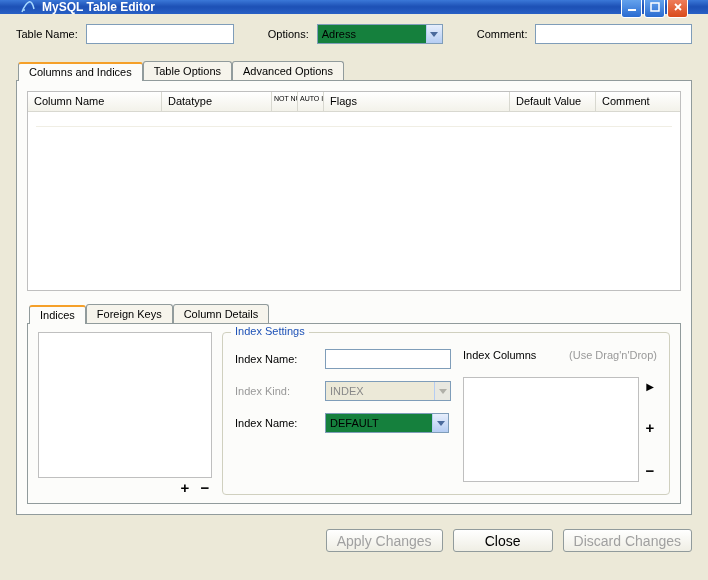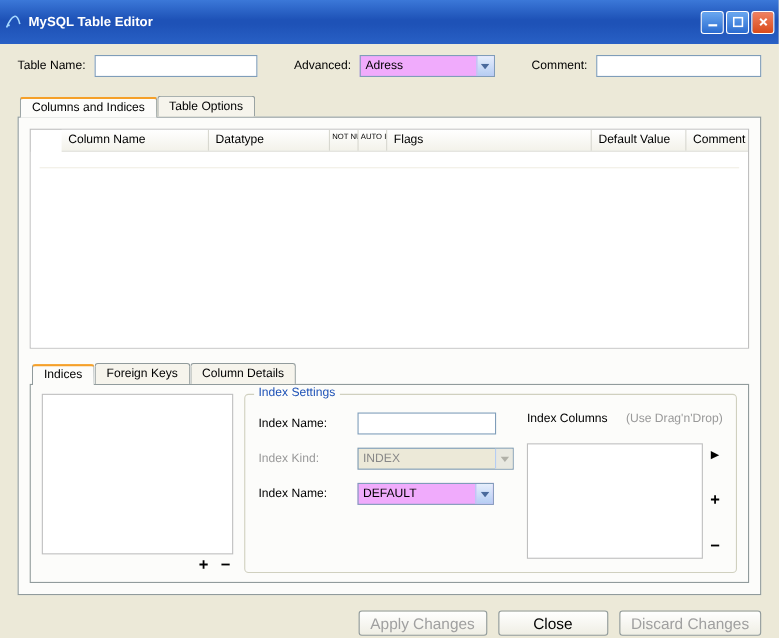--- a/index.html
+++ b/index.html
@@ -6,24 +6,24 @@
 body {
   font-family: Tahoma, Arial, sans-serif;
   font-size: 11px;
   background: #ece9d8;
   width: 708px;
   height: 580px;
   overflow: hidden;
 }
 .titlebar {
   background: linear-gradient(to bottom, #3b78d8 0%, #1e52b7 45%, #1e52b7 55%, #2860c5 100%);
-  height: 40px;
-  display: flex;
-  align-items: center;
-  padding: 0 4px;
+  height: 14px;
+  display: flex;
+  align-items: center;
+  padding: 0 20px;
   color: #fff;
 }
 .titlebar .app-icon {
   width: 16px; height: 16px;
   margin-right: 6px;
   display: inline-flex; align-items: center; justify-content: center;
 }
 .titlebar .title {
   font-weight: bold;
   font-size: 12px;
@@ -63,21 +63,21 @@
   padding: 0 3px;
   font-family: inherit;
   font-size: 11px;
 }
 .select-wrap {
   position: relative;
   display: inline-flex;
   align-items: center;
   height: 20px;
   border: 1px solid #7f9db9;
-  background: #f0abfc;
+  background: #15803d;
 }
 .select-wrap .sel-text {
   padding: 0 4px;
   flex: 1;
 }
 .select-wrap .sel-btn {
   width: 16px;
   height: 18px;
   background: linear-gradient(to bottom, #e6eefc, #b5cdf3);
   border-left: 1px solid #b5cdf3;
@@ -129,21 +129,20 @@
   margin-bottom: 10px;
   flex: 0 0 200px;
   display: flex;
   flex-direction: column;
 }
 .grid-header {
   display: flex;
   background: linear-gradient(to bottom, #fff, #f3f2ea);
   border-bottom: 1px solid #d8d8d0;
   height: 20px;
-  margin-left: 28px;
 }
 .grid-header .gh {
   border-right: 1px solid #d8d8d0;
   padding: 3px 6px;
   font-size: 11px;
   overflow: hidden;
   white-space: nowrap;
 }
 .grid-header .gh.small { font-size: 7px; line-height: 7px; text-align: center; padding: 3px 2px; }
 .grid-body { flex: 1; background: #fff; }
@@ -288,38 +287,39 @@
       </svg>
   </span>
 </div>
 
 <div class="content">
 
   <div class="form-row">
     <label>Table Name:</label>
     <input class="text-input" style="width: 148px;" value="">
     <span style="width:18px"></span>
-    <label>Advanced:</label>
+    <label>Options:</label>
     <div class="select-wrap" style="width:126px">
       <span class="sel-text">Adress</span>
       <span class="sel-btn">
         <svg width="8" height="5">
             <path d="M0 0 L8 0 L4 5 Z" fill="#4a6a9c"></path>
           </svg>
       </span>
     </div>
     <span style="width:18px"></span>
     <label>Comment:</label>
     <input class="text-input" style="flex: 1 1 0%;" value="">
   </div>
 
   <div class="tabs-outer">
     <div class="tab-strip">
       <div class="tab active">Columns and Indices</div>
       <div class="tab">Table Options</div>
+      <div class="tab">Advanced Options</div>
     </div>
     <div class="tab-panel">
 
       <div class="grid-wrap">
         <div class="grid-header">
           <div class="gh" style="width:134px">Column Name</div>
           <div class="gh" style="width:110px">Datatype</div>
           <div class="gh small" style="width:26px">NOT
 NULL</div>
           <div class="gh small" style="width:26px">AUTO
@@ -352,21 +352,21 @@
           <div class="fieldset">
             <span class="legend">Index Settings</span>
 
             <div class="fs-left">
               <div class="fs-row">
                 <label>Index Name:</label>
                 <input class="text-input" style="width: 126px;" value="">
               </div>
               <div class="fs-row">
                 <label class="label-disabled">Index Kind:</label>
-                <div class="select-wrap disabled" style="width:142px">
+                <div class="select-wrap disabled" style="width:126px">
                   <span class="sel-text">INDEX</span>
                   <span class="sel-btn">
                     <svg width="8" height="5">
                         <path d="M0 0 L8 0 L4 5 Z" fill="#b0b0a8"></path>
                       </svg>
                   </span>
                 </div>
               </div>
               <div class="fs-row">
                 <label>Index Name:</label>

